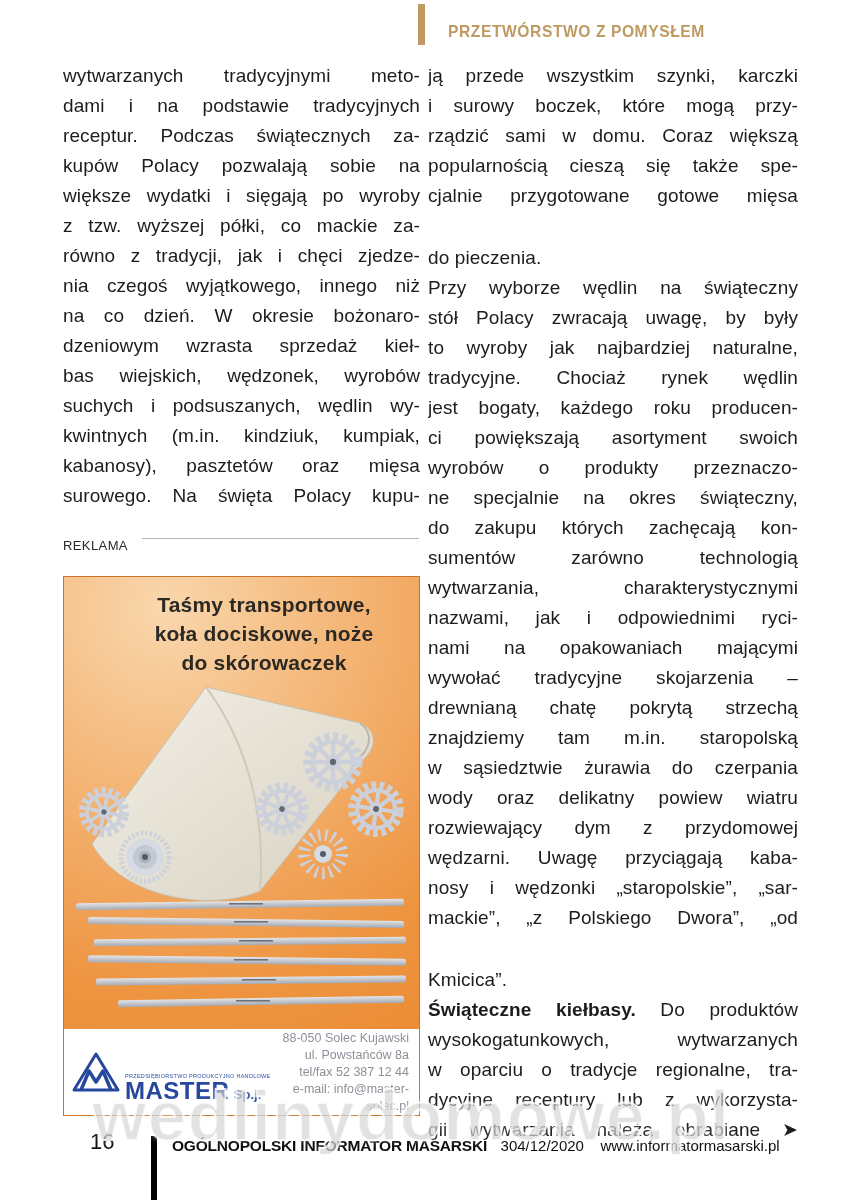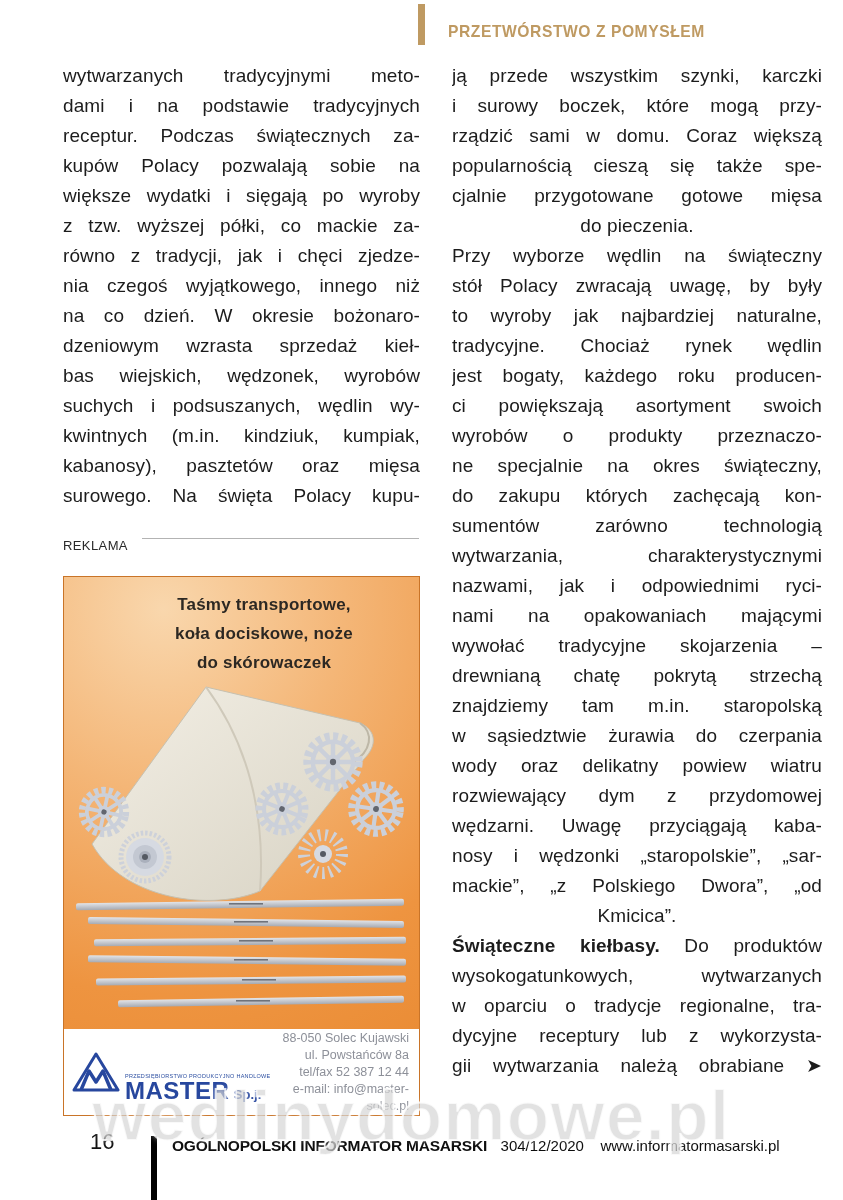--- a/index.html
+++ b/index.html
@@ -10,42 +10,42 @@
   
   .hdr-bar{position:absolute;left:418px;top:4px;width:7px;height:41px;background:#bf9a62;}
   .hdr-title{
     position:absolute;left:448px;top:22px;font-size:17px;font-weight:bold;
     letter-spacing:.6px;color:#bf9a62;white-space:nowrap;
     transform:scaleX(.92);transform-origin:left center;
   }
   
   .col{position:absolute;top:61px;}
   .col-left{left:63px;width:357px;}
-  .col-right{left:452px;width:370px;}
+  .col-right{left:428px;width:370px;}
   .tline{
     font-size:19px;line-height:30px;height:30px;overflow:hidden;
     text-align:justify;letter-spacing:.1px;
   }
   .tline::after{content:"";display:inline-block;width:100%;height:0;}
-  .tline.flush{text-align:center;}
+  .tline.flush{text-align:left;margin-top:32px;}
   .tline.flush::after{width:0;}
   .tline b{font-weight:bold;}
   
   .reklama-row{position:absolute;left:63px;top:538px;width:356px;display:flex;}
   .reklama-label{font-size:13px;color:#2a2a2a;letter-spacing:.4px;}
   .reklama-line{flex:1;height:0;border-top:1px solid #b3b3b3;margin-left:14px;}
   
   .ad{
     position:absolute;left:63px;top:576px;width:355px;height:538px;
     border:1px solid #c97428;
     background:radial-gradient(circle at 28% 6%, #f9d7ad 0%, #f4b677 32%, #ee9440 68%, #e8882f 100%);
   }
   .ad-headline{position:absolute;left:0;top:13px;width:100%;text-align:center;}
   .ad-headline div{
-    font-size:17px;font-weight:bold;line-height:29px;color:#2c2823;letter-spacing:.2px;padding-left:45px;
+    font-size:21px;font-weight:bold;line-height:29px;color:#2c2823;letter-spacing:.2px;padding-left:45px;
   }
   .ad-graphic{position:absolute;left:0;top:82px;}
   .ad-footer{
     position:absolute;left:0;bottom:0;width:100%;height:86px;background:#ffffff;
     display:flex;align-items:center;justify-content:space-between;box-sizing:border-box;
     padding:0 10px 0 8px;
   }
   .ad-logo{display:flex;align-items:center;}
   .logo-text{margin-left:5px;margin-top:32px;}
   .logo-tiny{font-size:5.5px;color:#2a4da0;letter-spacing:.3px;white-space:nowrap;}

